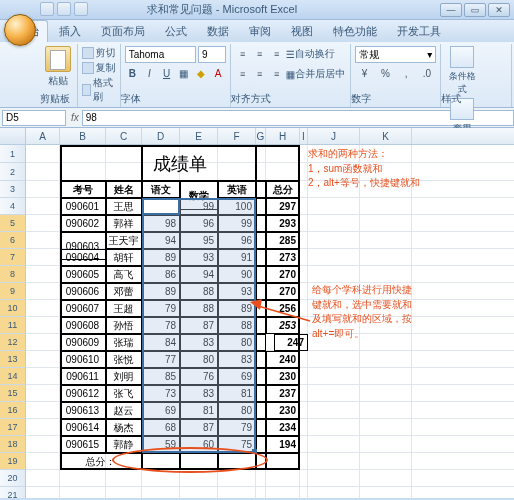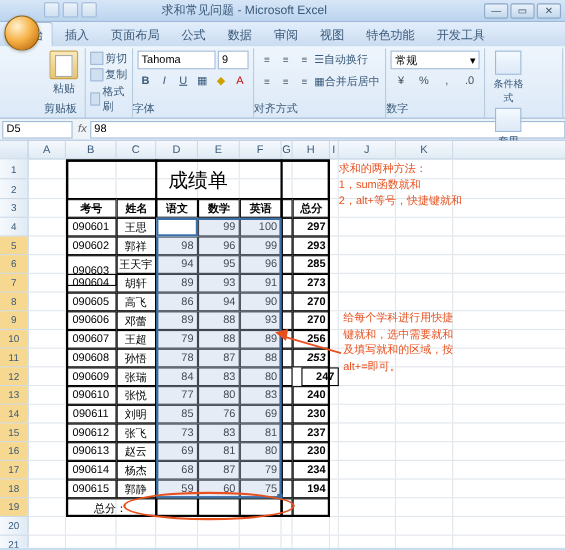--- a/index.html
+++ b/index.html
@@ -169,20 +169,21 @@
       <div class="b">%</div>
       <div class="b">,</div>
       <div class="b">.0</div>
     </div>
     <span class="gl">数字</span>
   </div>
   <div class="grp styles">
     <div class="sbtn"><div class="sic"></div><span>条件格式</span></div>
     <div class="sbtn"><div class="sic"></div><span style="white-space:pre-line">套用
 表格格式</span></div>
+    <span class="gl">样式</span>
   </div>
 </div>
 
 <div class="formula">
   <div class="nbx">
       <span>D5</span>
     </div>
   <div class="fxb">
       <span><i>fx</i></span>
     </div>
@@ -501,21 +502,21 @@
           <div class="cell" style="width: 10px;"></div>
           <div class="cell" style="width: 34px;"></div>
           <div class="cell" style="width: 8px;"></div>
           <div class="cell" style="width: 52px;"></div>
           <div class="cell" style="width: 52px;"></div>
         </div>
         <div class="titlecell" style="position: absolute; left: 34px; top: 0px; width: 240px; height: 36px; border-width: 2px 2px 1px; border-style: solid; border-color: rgb(0, 0, 0); border-image: initial;">成绩单</div>
         <div class="cell hdr" style="position: absolute; left: 34px; top: 36px; width: 46px; height: 17px;">考号</div>
         <div class="cell hdr" style="position: absolute; left: 80px; top: 36px; width: 36px; height: 17px;">姓名</div>
         <div class="cell hdr" style="position: absolute; left: 116px; top: 36px; width: 38px; height: 17px;">语文</div>
-        <div class="cell hdr" style="position: absolute; left: 154px; top: 36px; width: 38px; height: 17px;">数学</div>
+        <div class="cell hdr" style="position: absolute; left: 154px; top: 36px; width: 38px; height: 29px;">数学</div>
         <div class="cell hdr" style="position: absolute; left: 192px; top: 36px; width: 38px; height: 17px;">英语</div>
         <div class="cell hdr" style="position: absolute; left: 240px; top: 36px; width: 34px; height: 17px;">总分</div>
         <div class="cell hdr" style="position: absolute; left: 230px; top: 36px; width: 10px; height: 17px;"></div>
         <div class="cell dc l" style="position: absolute; left: 34px; top: 53px; width: 46px; height: 17px;">090601</div>
         <div class="cell dc l" style="position: absolute; left: 80px; top: 53px; width: 36px; height: 17px;">王思</div>
         <div class="cell dc" style="position: absolute; left: 116px; top: 53px; width: 38px; height: 17px;">98</div>
         <div class="cell dc" style="position: absolute; left: 154px; top: 53px; width: 38px; height: 17px;">99</div>
         <div class="cell dc" style="position: absolute; left: 192px; top: 53px; width: 38px; height: 17px;">100</div>
         <div class="cell dc" style="position: absolute; left: 230px; top: 53px; width: 10px; height: 17px;"></div>
         <div class="cell dc" style="position: absolute; left: 240px; top: 53px; width: 34px; height: 17px; font-weight: 700;">297</div>

